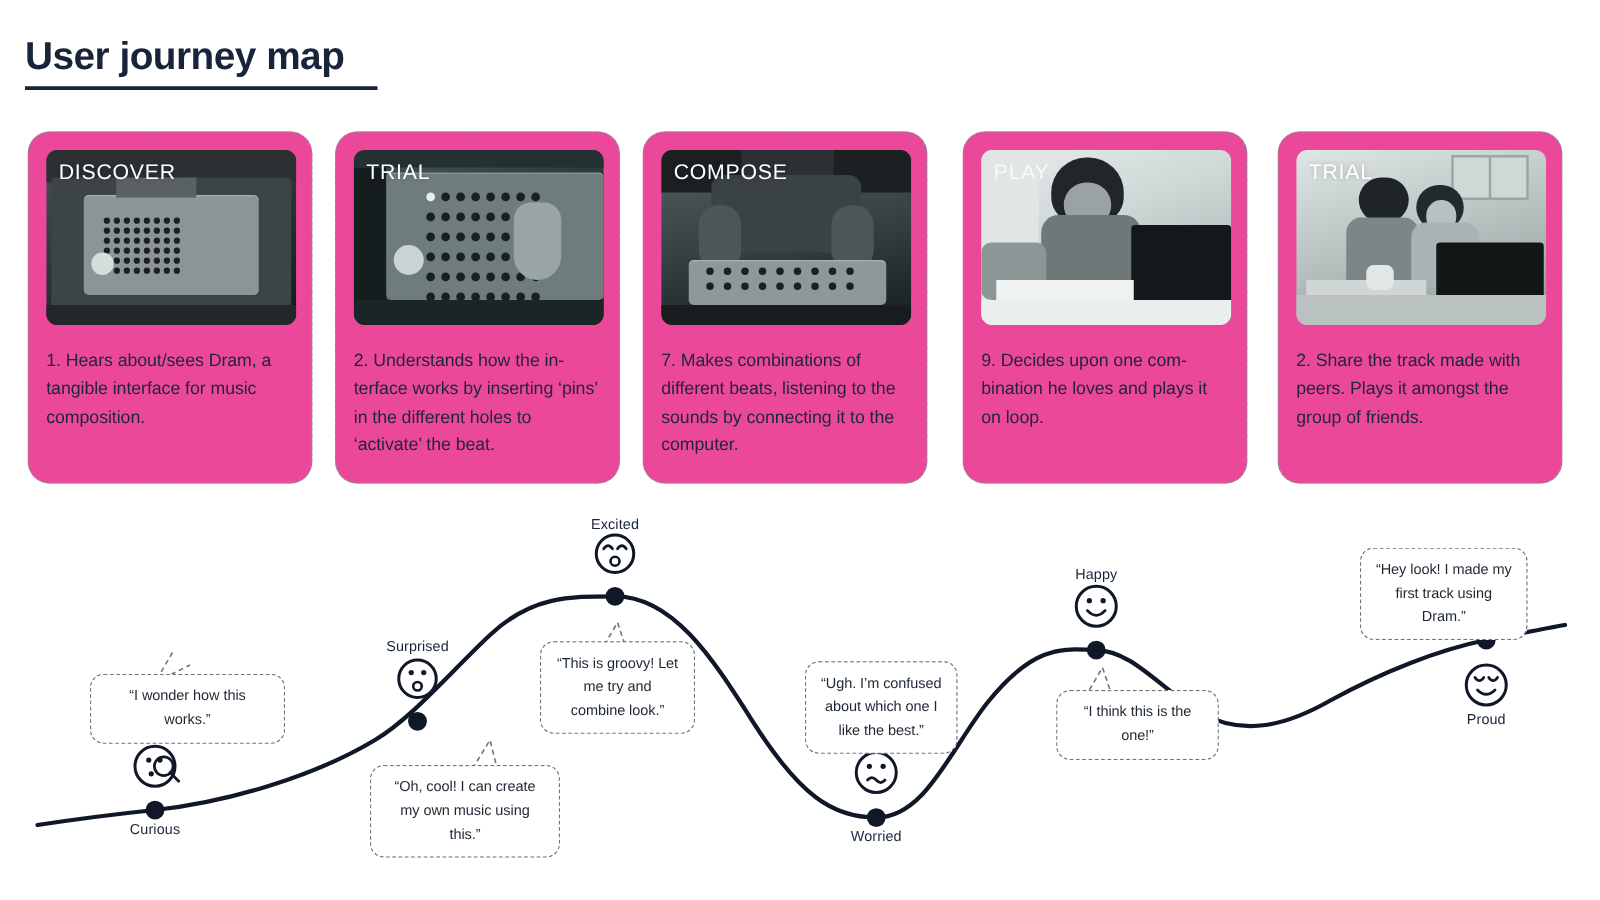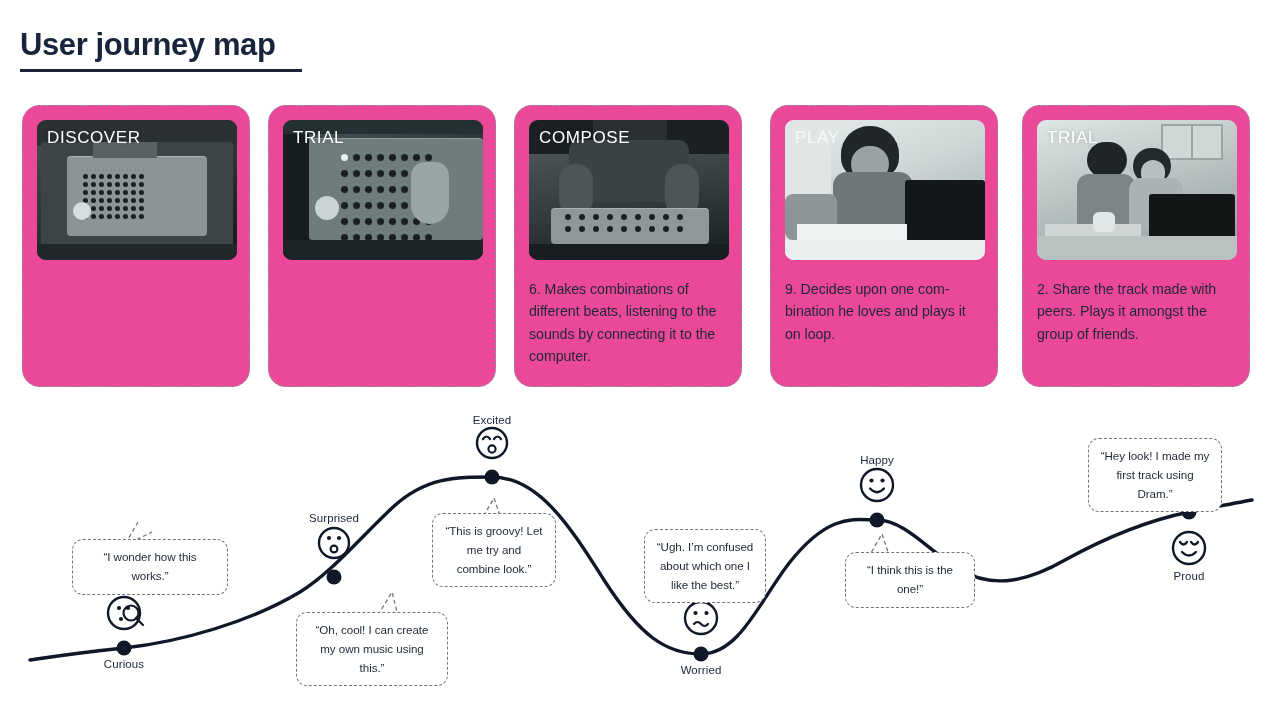--- a/index.html
+++ b/index.html
@@ -147,20 +147,21 @@
               <div class="hole"></div>
               <div class="hole"></div>
               <div class="hole"></div>
           </div>
           <div class="blob" style="left:36px;top:82px;width:18px;height:18px;background:#d6dddd;"></div>
           <div class="rect" style="left:56px;top:22px;width:64px;height:16px;background:#596164;"></div>
           <div class="rect" style="left:0;top:124px;width:200px;height:16px;background:#222729;"></div>
         </div>
         <div class="ph-label">DISCOVER</div>
       </div>
+      <div class="card-text">1. Hears about/sees Dram, a tangible interface for music composition.</div>
     </div>
 
     <div class="card" style="left:268px;">
       <div class="card-photo">
         <div class="scene sc2">
           <div class="rect" style="left:0;top:0;width:200px;height:14px;background:#253032;"></div>
           <div class="rect" style="left:0;top:14px;width:26px;height:108px;background:#161d1f;"></div>
           <div class="dev" style="left:26px;top:18px;width:174px;height:102px;background:#6f7c7e;"></div>
           <div class="holes" style="left:58px;top:34px;grid-template-columns:repeat(8,8px);grid-template-rows:repeat(6,12px);gap:4px;">
             <div class="hole lit" style="width:7px;height:7px;"></div>
@@ -211,20 +212,21 @@
               <div class="hole" style="width:7px;height:7px;"></div>
               <div class="hole" style="width:7px;height:7px;"></div>
               <div class="hole" style="width:7px;height:7px;"></div>
           </div>
           <div class="blob" style="left:32px;top:76px;width:24px;height:24px;background:#cbd4d4;"></div>
           <div class="blob" style="left:128px;top:42px;width:38px;height:62px;background:#9aa5a5;border-radius:16px 16px 22px 22px;"></div>
           <div class="rect" style="left:0;top:120px;width:200px;height:20px;background:#1b2426;"></div>
         </div>
         <div class="ph-label">TRIAL</div>
       </div>
+      <div class="card-text">2. Understands how the in-terface works by inserting ‘pins’ in the different holes to ‘activate’ the beat.</div>
     </div>
 
     <div class="card" style="left:514px;">
       <div class="card-photo">
         <div class="scene sc3">
           <div class="rect" style="left:0;top:0;width:200px;height:34px;background:#1b2022;"></div>
           <div class="blob" style="left:64px;top:-8px;width:74px;height:58px;background:#2a3033;border-radius:0 0 26px 26px;"></div>
           <div class="rect" style="left:40px;top:20px;width:120px;height:62px;background:#3a4244;border-radius:10px;"></div>
           <div class="blob" style="left:30px;top:44px;width:34px;height:52px;background:#4d5558;border-radius:16px;"></div>
           <div class="blob" style="left:136px;top:44px;width:34px;height:52px;background:#4d5558;border-radius:16px;"></div>
@@ -246,21 +248,21 @@
               <div class="hole" style="width:6px;height:6px;"></div>
               <div class="hole" style="width:6px;height:6px;"></div>
               <div class="hole" style="width:6px;height:6px;"></div>
               <div class="hole" style="width:6px;height:6px;"></div>
               <div class="hole" style="width:6px;height:6px;"></div>
           </div>
           <div class="rect" style="left:0;top:124px;width:200px;height:16px;background:#181d1f;"></div>
         </div>
         <div class="ph-label">COMPOSE</div>
       </div>
-      <div class="card-text">6. Makes combinations of different beats, listening to the sounds by connecting it to the computer.</div>
+      <div class="card-text">7. Makes combinations of different beats, listening to the sounds by connecting it to the computer.</div>
     </div>
 
     <div class="card" style="left:770px;">
       <div class="card-photo">
         <div class="scene sc4">
           <div class="rect" style="left:0;top:0;width:46px;height:140px;background:#dfe6e5;"></div>
           <div class="blob" style="left:56px;top:6px;width:58px;height:52px;background:#20262a;border-radius:28px 28px 20px 20px;"></div>
           <div class="blob" style="left:66px;top:26px;width:38px;height:36px;background:#9aa2a4;border-radius:18px;"></div>
           <div class="rect" style="left:48px;top:52px;width:80px;height:58px;background:#6f7878;border-radius:14px 14px 0 0;"></div>
           <div class="rect" style="left:0;top:74px;width:52px;height:46px;background:#8d9696;border-radius:8px;"></div>

